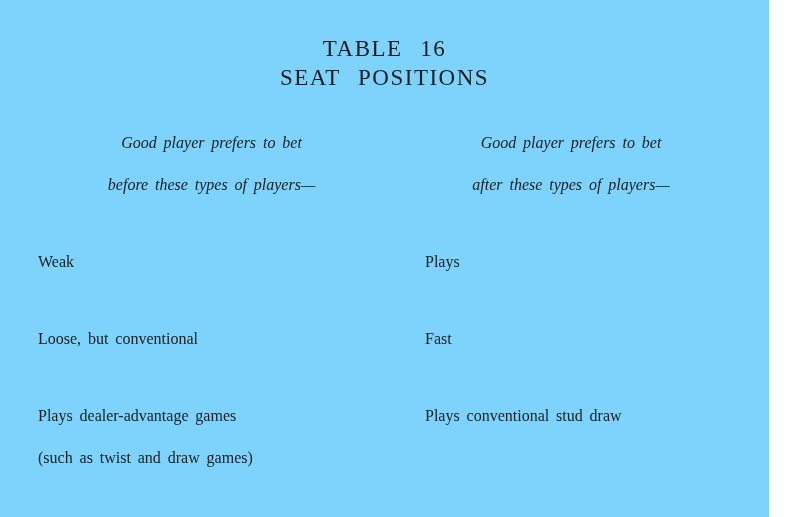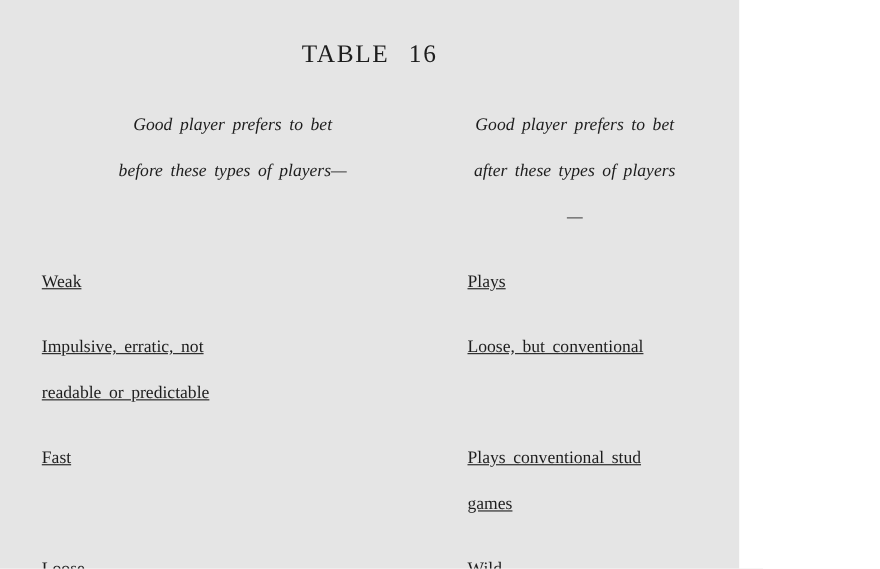--- a/index.html
+++ b/index.html
@@ -1,20 +1,20 @@
 <!DOCTYPE html>
 <html><head>
 <meta charset="utf-8">
 <style>
   html, body { margin: 0; padding: 0; }
   .page {
     position: relative;
-    width: 672px;
+    width: 769px;
     height: 517px;
-    background: #e5e5e5;
+    background: #7dd3fc;
     color: #1d1d1d;
     font-family: "Liberation Serif", "DejaVu Serif", serif;
     overflow: hidden;
     box-sizing: border-box;
   }
   .title {
     padding-top: 34px;
     text-align: center;
     font-size: 23px;
     line-height: 29px;
@@ -32,49 +32,49 @@
     word-spacing: 0.18em;
   }
   .hdr {
     font-style: italic;
     text-align: center;
     white-space: pre-line;
   }
   .hdr-left { padding-right: 40px; }
   .hdr-right { padding-right: 10px; }
   .cell {
-    margin-top: 17px;
+    margin-top: 35px;
     white-space: pre-line;
     padding-right: 20px;
-    text-decoration: underline;
   }
 </style>
 </head>
 <body>
 
 <div class="page">
 
   <div class="title">
     <div>TABLE 16</div>
+    <div>SEAT POSITIONS</div>
   </div>
 
   <div class="grid">
     <div class="hdr hdr-left">Good player prefers to bet
 before these types of players—</div>
     <div class="hdr hdr-right">Good player prefers to bet
 after these types of players—</div>
 
     <div class="cell">Weak</div>
     <div class="cell">Plays</div>
 
-    <div class="cell">Impulsive, erratic, not
-readable or predictable</div>
 
     <div class="cell">Loose, but conventional</div>
     <div class="cell">Fast</div>
 
-    <div class="cell">Plays conventional stud games</div>
+    <div class="cell">Plays dealer-advantage games
+(such as twist and draw games)</div>
+    <div class="cell">Plays conventional stud draw</div>
 
     <div class="cell">Loose</div>
     <div class="cell">Wild</div>
   </div>
 
 </div>
 
 </body></html>

